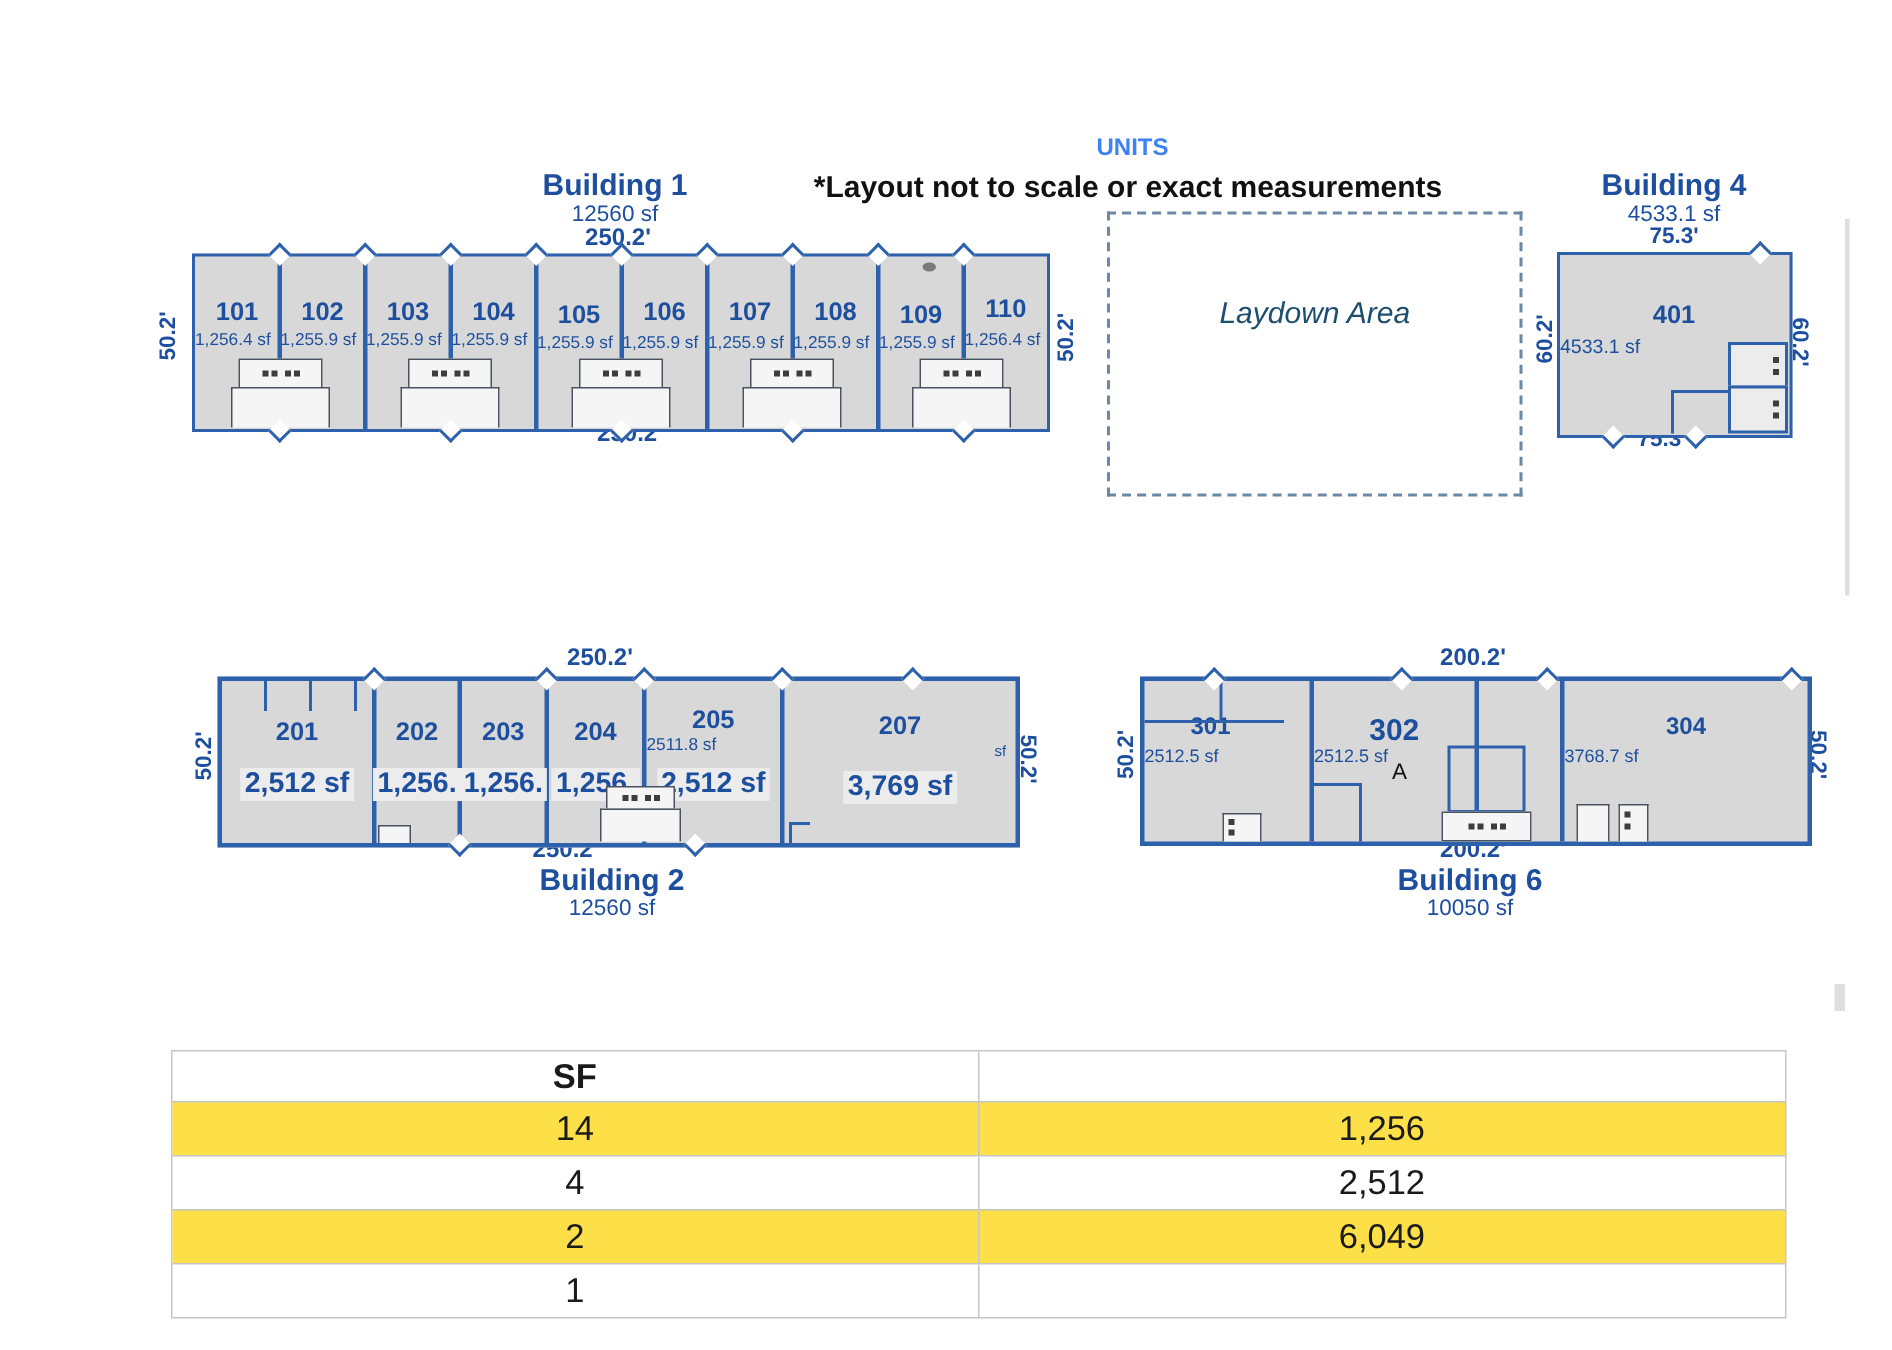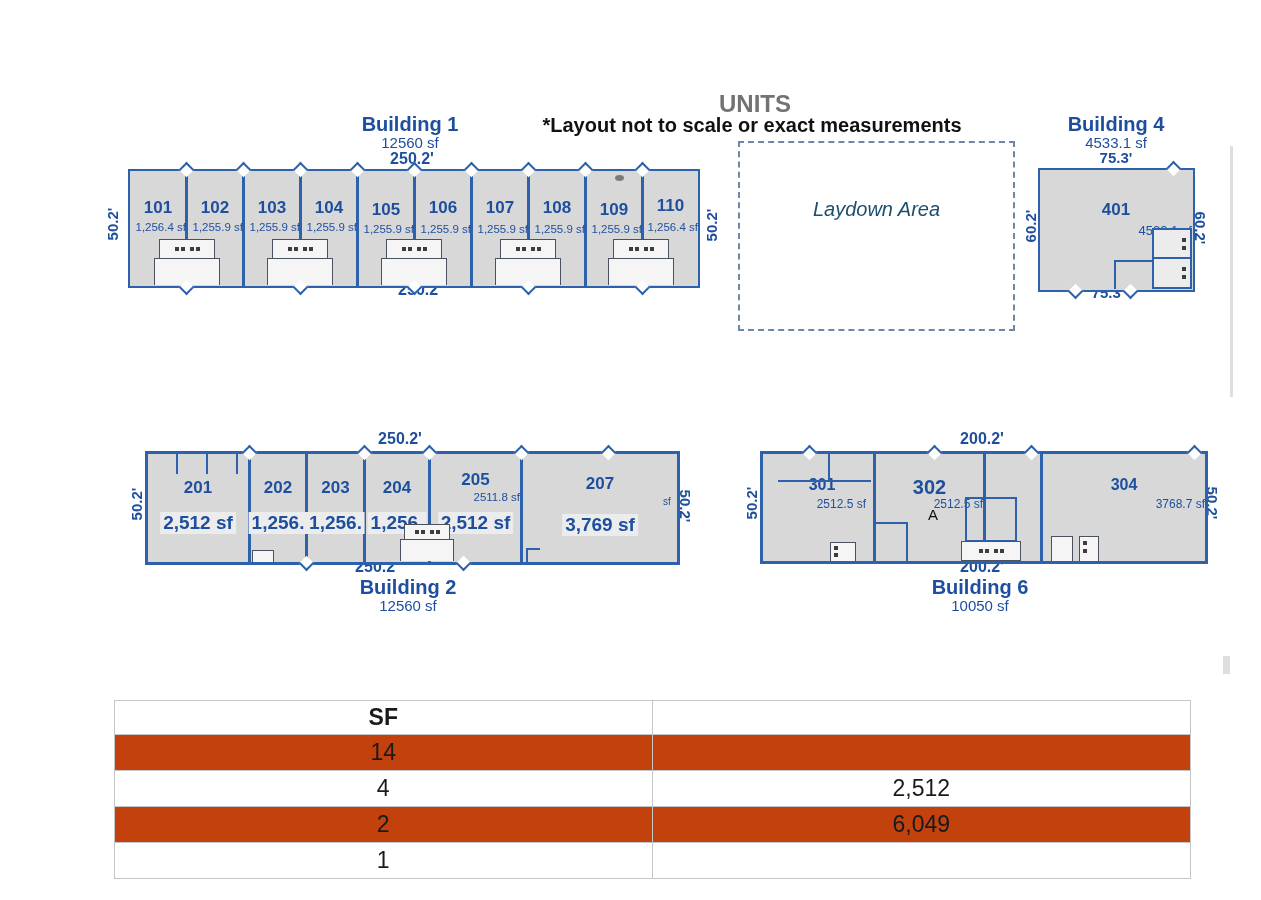--- a/index.html
+++ b/index.html
@@ -4,21 +4,21 @@
 <style>
   html,body{margin:0;padding:0}
   body{position:relative;width:1261px;height:900px;background:#ffffff;
        font-family:"Liberation Sans",sans-serif;overflow:hidden;color:#1d4f9e}
   
   .bldg{position:absolute;background:#d8d8d8;border:2px solid #2e61ab;box-sizing:border-box}
   .b23{border-width:3px}
   .wv{position:absolute;top:0;bottom:0;width:3px;background:#2e61ab}
   .unit{position:absolute;top:0;bottom:0}
   .unum{position:absolute;left:0;right:0;text-align:center;font-weight:700;color:#1d4f9e;font-size:17px}
-  .usf{position:absolute;left:0;right:0;text-align:right;color:#1d4f9e;font-size:11.5px;white-space:nowrap}
+  .usf{position:absolute;left:0;right:0;text-align:left;color:#1d4f9e;font-size:11.5px;white-space:nowrap}
   .usf2{position:absolute;left:50%;transform:translateX(-50%);background:#ececec;color:#1d4f9e;
         font-weight:700;font-size:19px;white-space:nowrap;padding:0 3px}
   .vlab{position:absolute;font-weight:700;color:#1d4f9e;font-size:15px;white-space:nowrap;
         transform:translate(-50%,-50%) rotate(-90deg)}
   .vlab.cw{transform:translate(-50%,-50%) rotate(90deg)}
   .dim{position:absolute;font-weight:700;color:#1d4f9e;font-size:16px;text-align:center;
        text-shadow:0 0 2px #fff,0 0 2px #fff}
   .btitle{position:absolute;text-align:center;color:#1d4f9e}
   .btitle .nm{font-weight:700;font-size:20px;line-height:20px}
   .btitle .tsf{font-size:15px;line-height:17px}
@@ -34,31 +34,31 @@
   .dot{width:4px;height:4px;background:#3d3d3d}
   .dotp{display:flex;gap:2px}
   .ln{position:absolute;background:#2e61ab}
   .sm-door{position:absolute;box-sizing:border-box;border:1.5px solid #4a5260;border-bottom:none;background:#f5f5f5}
   .outline-blue{position:absolute;box-sizing:border-box;border:2px solid #2e61ab}
   
   .laydown{position:absolute;border:2px dashed #6e87a6;box-sizing:border-box}
   .laylab{position:absolute;left:0;right:0;text-align:center;font-size:20px;font-style:italic;
           font-weight:500;color:#1d4e6f}
   
-  .hdr-red{position:absolute;text-align:center;font-size:24px;font-weight:600;color:#737373}
+  .hdr-red{position:absolute;text-align:center;font-size:16px;font-weight:600;color:#3b82f6}
   .hdr-note{position:absolute;text-align:center;font-size:20px;font-weight:600;color:#111}
   .noteA{position:absolute;color:#111;font-size:15px;font-weight:400}
   .sfnote{position:absolute;color:#1d4f9e;font-size:10px}
   .oval{position:absolute;width:9px;height:6px;background:#7a7a7a;border-radius:50%}
   .grayline{position:absolute;background:#dedede}
   
   .tbl{position:absolute;left:114px;top:700px;width:1077px;border:1px solid #c6c6c6;box-sizing:border-box}
   .trow{display:flex;height:35px;border-top:1px solid #c6c6c6}
   .trow:first-child{border-top:none;height:33px}
-  .trow.alt{background:#c2410c}
+  .trow.alt{background:#fde047}
   .tcell{flex:0 0 50%;display:flex;align-items:center;justify-content:center;
          font-size:23px;color:#1a1a1a;box-sizing:border-box}
   .tcell:first-child{border-right:1px solid #c6c6c6}
   .tcell.th{font-weight:700}
 </style>
 </head>
 <body>
 
 <div class="hdr-red" style="left:655px;top:90px;width:200px">UNITS</div>
 <div class="hdr-note" style="left:452px;top:114px;width:600px">*Layout not to scale or exact measurements</div>
@@ -322,21 +322,21 @@
   <div class="tsf">10050 sf</div>
 </div>
 <div class="vlab" style="left:751px;top:503px">50.2'</div>
 <div class="vlab cw" style="left:1212px;top:503px">50.2'</div>
 
 <div class="bldg b23" style="left:760px;top:451px;width:448px;height:113px">
   <div class="wv" style="left:110px"></div>
   <div class="wv" style="left:220px"></div>
   <div class="wv" style="left:277px"></div>
 
-  <div class="unit" style="left:15px;width:88px">
+  <div class="unit" style="left:0;width:88px">
     <div class="unum" style="top:22px;font-size:16px">301</div>
     <div class="usf" style="top:43px;font-size:12px">2512.5 sf</div>
     <div class="ln" style="left:0;top:26px;width:93px;height:2px"></div>
     <div class="ln" style="left:50px;top:0;width:2px;height:26px"></div>
     <div class="sm-door" style="left:52px;top:88px;width:26px;height:19px">
       <span class="dot" style="position:absolute;left:3px;top:3px"></span>
         <span class="dot" style="position:absolute;left:3px;top:10px"></span>
     </div>
   </div>
   <div class="unit" style="left:113px;width:107px">
@@ -376,20 +376,21 @@
   <div class="notch" style="left:263px"></div>
   <div class="notch" style="left:426px"></div>
 </div>
 
 <div class="tbl">
   <div class="trow">
     <div class="tcell th">SF</div>
   </div>
   <div class="trow alt">
     <div class="tcell">14</div>
+    <div class="tcell">1,256</div>
   </div>
   <div class="trow">
     <div class="tcell">4</div>
     <div class="tcell">2,512</div>
   </div>
   <div class="trow alt">
     <div class="tcell">2</div>
     <div class="tcell">6,049</div>
   </div>
   <div class="trow">

